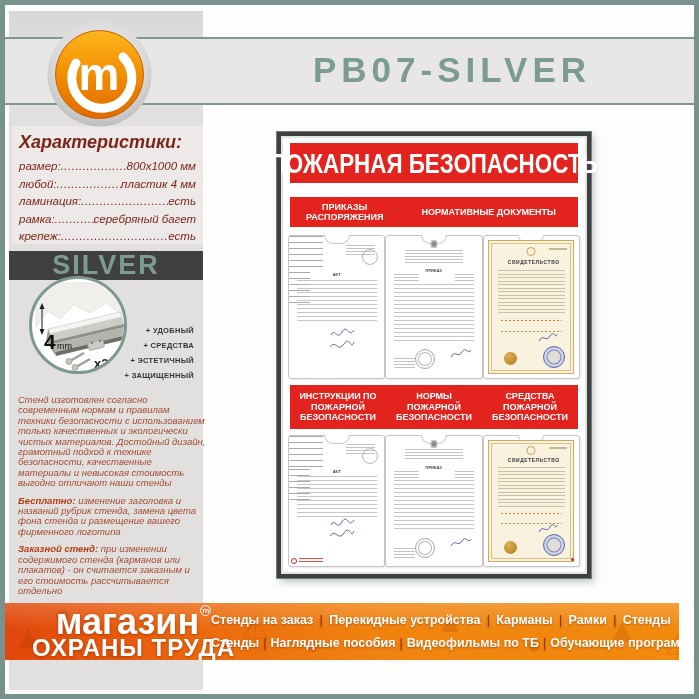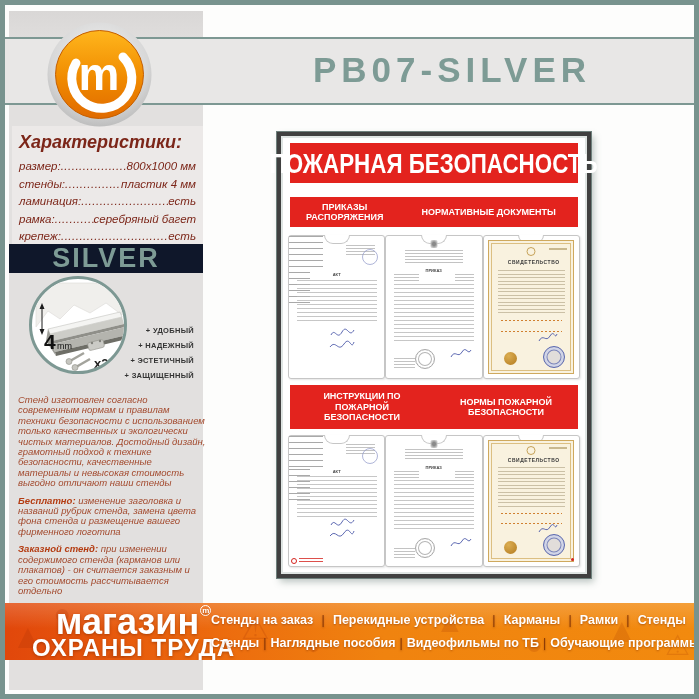--- a/index.html
+++ b/index.html
@@ -19,21 +19,21 @@
 
   
   .brand-logo{position:absolute;left:46px;top:21px;width:107px;height:107px;z-index:5;}
 
   
   .char-box{position:absolute;left:12px;top:126px;width:191px;height:118px;background:#ece9e8;z-index:3;
     padding:4px 7px;box-sizing:border-box;color:#7c2619;font-style:italic;}
   .char-title{font-size:18px;font-weight:bold;margin:2px 0 5px 0;}
   .char-row{display:flex;align-items:baseline;font-size:11.5px;line-height:17.5px;white-space:nowrap;}
   .char-dots{flex:1;overflow:hidden;letter-spacing:.5px;}
-  .silver-band{position:absolute;left:9px;top:244px;width:194px;height:29px;background:#0f172a;z-index:3;
+  .silver-band{position:absolute;left:9px;top:251px;width:194px;height:29px;background:#404040;z-index:3;
     text-align:center;line-height:29px;font-size:27px;font-weight:bold;letter-spacing:2px;color:#7d9b95;}
 
   
   .detail-circle{position:absolute;left:29px;top:276px;width:98px;height:98px;border-radius:50%;
     background:#fff;border:3px solid #7d9893;box-sizing:border-box;overflow:hidden;z-index:3;}
   .detail-circle svg{display:block;}
 
   
   .features{position:absolute;left:112px;top:323px;width:82px;z-index:4;text-align:right;
     font-size:7.5px;font-weight:bold;color:#343434;line-height:15px;letter-spacing:.3px;}
@@ -114,21 +114,21 @@
   .c-stamp{position:absolute;right:10%;bottom:4%;width:20px;height:20px;border-radius:50%;
     border:1px solid #5a68b0;background:rgba(100,115,190,.16);
     box-shadow:inset 0 0 0 2.5px rgba(255,255,255,.65), inset 0 0 0 3.5px rgba(90,104,176,.75);}
 
   .stand-brand-mark{position:absolute;left:5px;bottom:5px;display:flex;align-items:center;gap:2px;}
   .bm-circle{width:6px;height:6px;border:1px solid #d4231e;border-radius:50%;box-sizing:border-box;}
   .bm-lines{width:24px;height:6px;background:repeating-linear-gradient(to bottom,#d4231e 0 1px,transparent 1px 3px);opacity:.8;}
   .stand-red-dot{position:absolute;right:8px;bottom:8px;width:3px;height:3px;background:#d4231e;border-radius:50%;}
 
   
-  .footer{position:absolute;left:5px;right:5px;top:603px;height:57px;z-index:10;overflow:hidden;
+  .footer{position:absolute;left:5px;right:20px;top:603px;height:57px;z-index:10;overflow:hidden;
     background:linear-gradient(90deg,#e1470b 0%,#ec6a0e 30%,#f0830f 55%,#f28a0e 100%);}
   .footer:after{content:"";position:absolute;inset:0;background:linear-gradient(rgba(255,255,255,.18),rgba(255,255,255,0) 45%);}
   .wm{position:absolute;color:rgba(150,40,0,.16);z-index:1;}
   .wm-tri:before{content:"▲";}
   .wm-circ:before{content:"●";}
   .wm-warn:before{content:"⚠";}
   .footer-logo{position:absolute;left:26px;top:2px;width:205px;text-align:center;color:#fff;z-index:3;
     text-shadow:0 1px 3px rgba(120,40,0,.55);}
   .fl-1{font-size:36px;font-weight:bold;line-height:34px;letter-spacing:0px;}
   .fl-tm{display:inline-block;vertical-align:top;width:11px;height:11px;border:1.5px solid #fff;border-radius:50%;
@@ -173,21 +173,21 @@
   </div>
 
   <div class="char-box">
     <div class="char-title">Характеристики:</div>
     <div class="char-row">
       <span>размер:</span>
         <span class="char-dots">................................................................</span>
         <span>800x1000 мм</span>
     </div>
     <div class="char-row">
-      <span>стенды:</span>
+      <span>любой:</span>
         <span class="char-dots">................................................................</span>
         <span>пластик 4 мм</span>
     </div>
     <div class="char-row">
       <span>ламинация:</span>
         <span class="char-dots">................................................................</span>
         <span>есть</span>
     </div>
     <div class="char-row">
       <span>рамка:</span>
@@ -223,21 +223,21 @@
       <line x1="44" y1="88" x2="58" y2="80" stroke="#a3a39c" stroke-width="2.5"></line>
       <circle cx="43" cy="88.5" r="3" fill="#c6c6c0" stroke="#8e8e87" stroke-width="0.6"></circle>
       <text x="12" y="70" font-family="Liberation Sans, sans-serif" font-size="21" font-weight="bold" fill="#111">4</text>
       <text x="25" y="70" font-family="Liberation Sans, sans-serif" font-size="9" fill="#111">mm</text>
       <text x="62" y="89" font-family="Liberation Sans, sans-serif" font-size="13" font-weight="bold" fill="#222">x2</text>
     </svg>
   </div>
 
   <div class="features">
     <div>+ УДОБНЫЙ</div>
-    <div>+ НАДЕЖНЫЙ</div>
+    <div>+ СРЕДСТВА</div>
     <div>+ ЭСТЕТИЧНЫЙ</div>
     <div>+ ЗАЩИЩЕННЫЙ</div>
   </div>
 
   <div class="paras">
     <p><span>Стенд изготовлен согласно современным нормам и правилам техники безопасности с использованием только качественных и экологически чистых материалов. Достойный дизайн, грамотный подход к технике безопасности, качественные материалы и невысокая стоимость выгодно отличают наши стенды</span></p>
     <p><b>Бесплатно:</b><span> изменение заголовка и названий рубрик стенда, замена цвета фона стенда и размещение вашего фирменного логотипа</span></p>
     <p><b>Заказной стенд:</b><span> при изменении содержимого стенда (карманов или плакатов) - он считается заказным и его стоимость рассчитывается отдельно</span></p>
     <p><span>Изготавливаем </span><b class="bsame">стенды на заказ</b><span> - любого размера, любой комплектации, любого дизайна и оформления</span></p>
   </div>
@@ -294,20 +294,21 @@
             <svg class="sig" style="right:18%;bottom:22%" width="20" height="12">
               <path d="M1,9 C5,1 8,11 12,4 S17,8 19,2" stroke="#4a57a8" stroke-width="0.9" fill="none"></path>
             </svg>
           </div>
         </div>
       </div>
 
       <div class="bar bar2">
         <div class="cell">ИНСТРУКЦИИ ПО ПОЖАРНОЙ БЕЗОПАСНОСТИ</div>
         <div class="cell">НОРМЫ ПОЖАРНОЙ БЕЗОПАСНОСТИ</div>
+        <div class="cell">СРЕДСТВА ПОЖАРНОЙ БЕЗОПАСНОСТИ</div>
       </div>
 
       <div class="doc-row row2">
         <div class="pocket">
           <div class="notch"></div>
           <div class="lines-sm a-head"></div>
           <div class="a-stamp"></div>
           <div class="doc-title t4 a-title">АКТ</div>
           <div class="lines a-body"></div>
           <div class="a-cols"></div>

